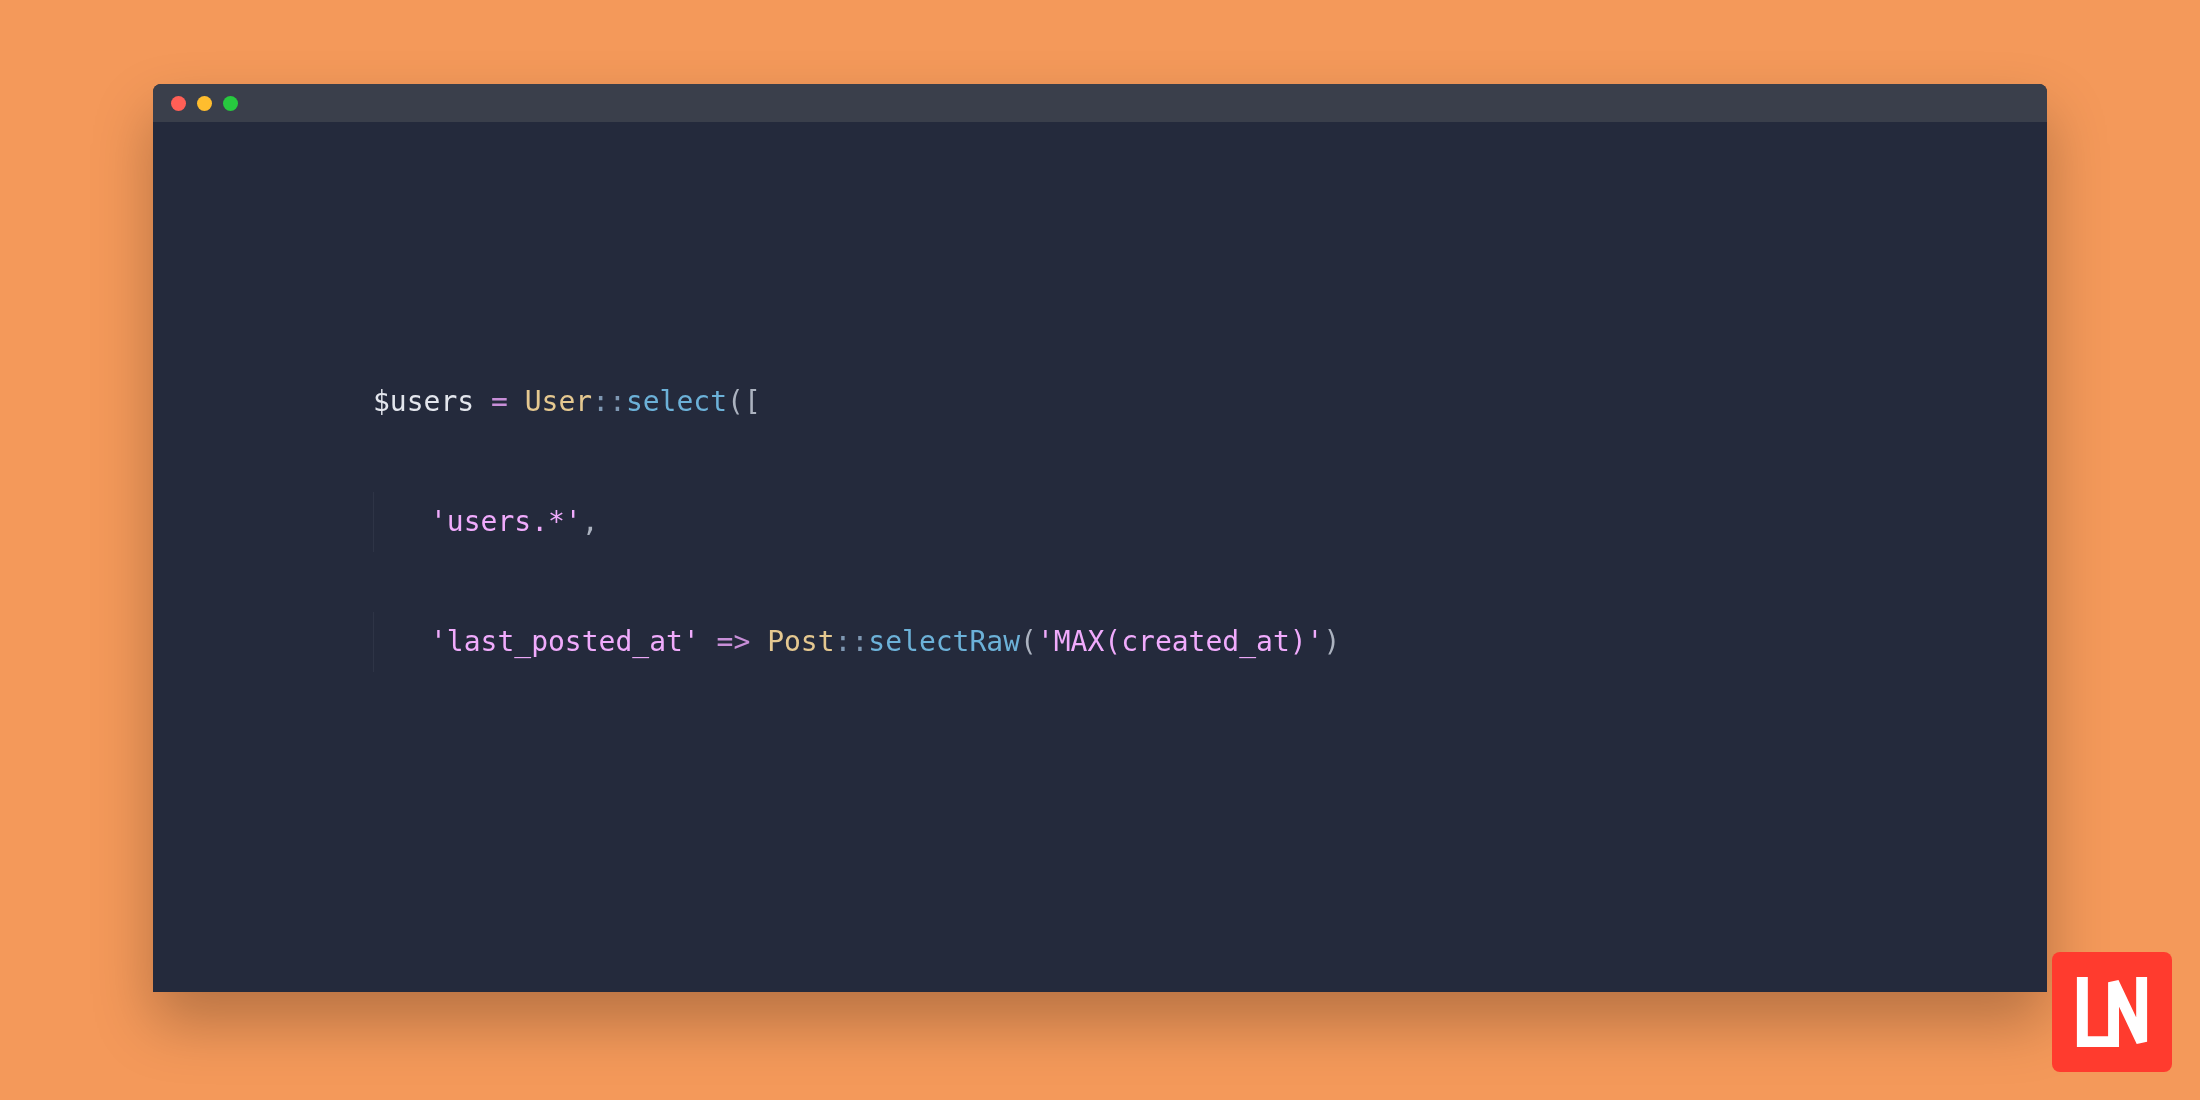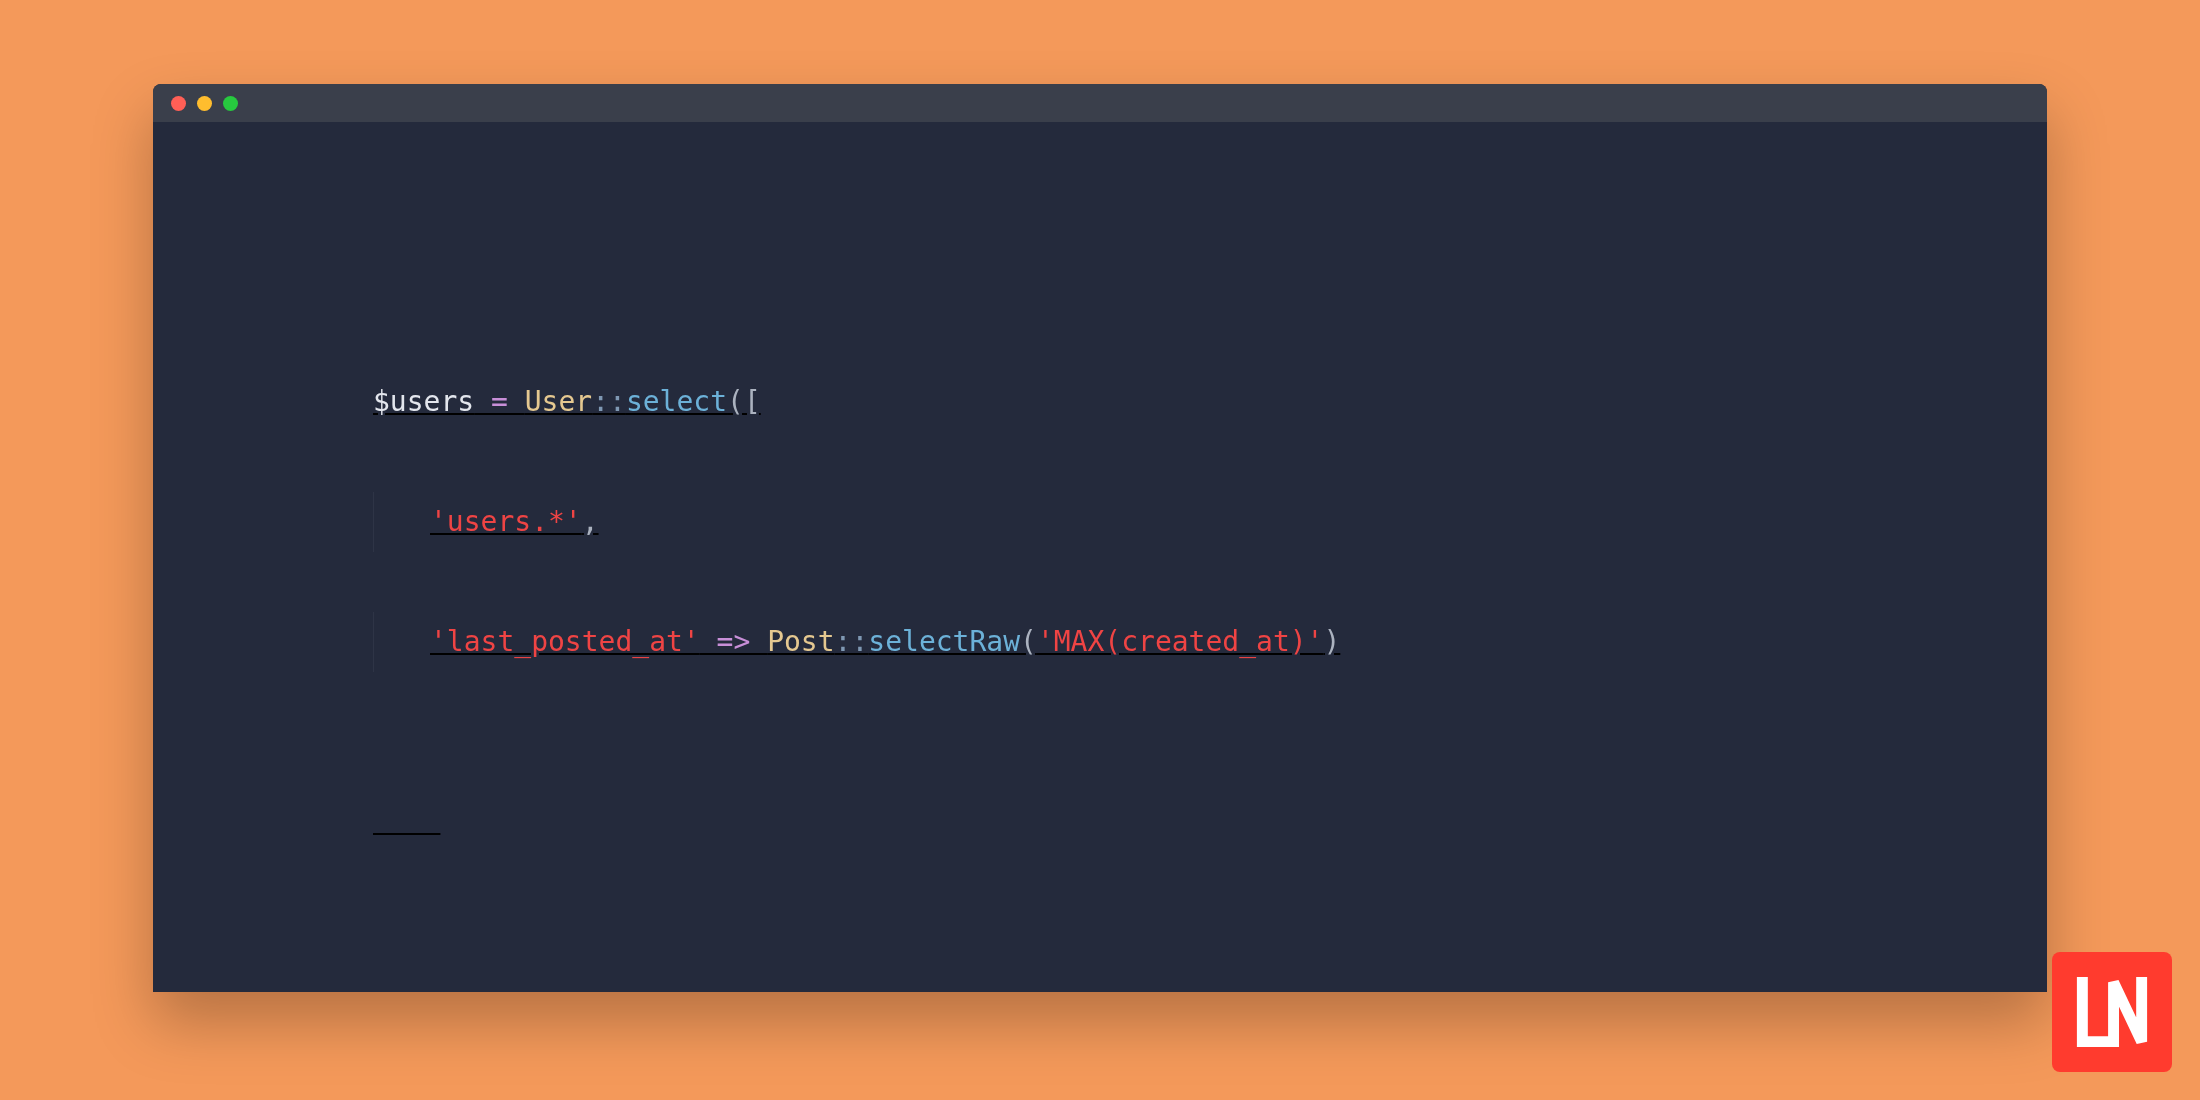--- a/index.html
+++ b/index.html
@@ -1,29 +1,29 @@
 <!DOCTYPE html>
 <html><head>
 <meta charset="utf-8">
 <style>
   html,body{margin:0;padding:0;width:2200px;height:1100px;overflow:hidden;font-family:ui-monospace,SFMono-Regular,Menlo,Consolas,monospace;}
   .stage{position:relative;width:2200px;height:1100px;background:#f4995a;}
-  .window{position:absolute;left:153px;top:84px;width:1894px;height:908px;background:#242a3c;border-radius:8px 8px 0 0;overflow:hidden;box-shadow:0 30px 60px rgba(0,0,0,.25);text-decoration:underline;}
+  .window{position:absolute;left:153px;top:84px;width:1894px;height:908px;background:#242a3c;border-radius:8px 8px 0 0;overflow:hidden;box-shadow:0 30px 60px rgba(0,0,0,.25);}
   .titlebar{height:38px;background:#3a3f4b;display:flex;align-items:center;padding-left:18px;gap:11px;}
   .tl{width:15px;height:15px;border-radius:50%;}
   .tl.red{background:#ff5f56;}
   .tl.yellow{background:#ffbd2e;}
   .tl.green{background:#27c93f;}
   .editor{position:relative;padding:190px 0 0 220px;font-size:28px;line-height:60px;white-space:pre;color:#cbd0da;}
   .c-var{color:#e3e6ed;}
   .c-class{color:#e5c890;}
   .c-scope{color:#7f98b3;}
   .c-method{color:#6cb1d8;}
   .c-punct{color:#abb2bf;}
-  .c-str{color:#ef4444;}
+  .c-str{color:#f0abfc;}
   .c-arrow{color:#abb2bf;}
   .c-fat{color:#c88fd8;}
   .c-op{color:#c88fd8;}
   .logo{position:absolute;right:28px;bottom:28px;width:120px;height:120px;background:#ff3b2e;border-radius:8px;display:flex;align-items:center;justify-content:center;}
   .logo svg{width:78px;height:78px;display:block;}
   .indent-guide{display:inline-block;width:56px;border-left:1px solid rgba(171,178,191,.08);height:60px;vertical-align:top;}
   .line{display:block;}
 </style>
 </head>
 <body>

